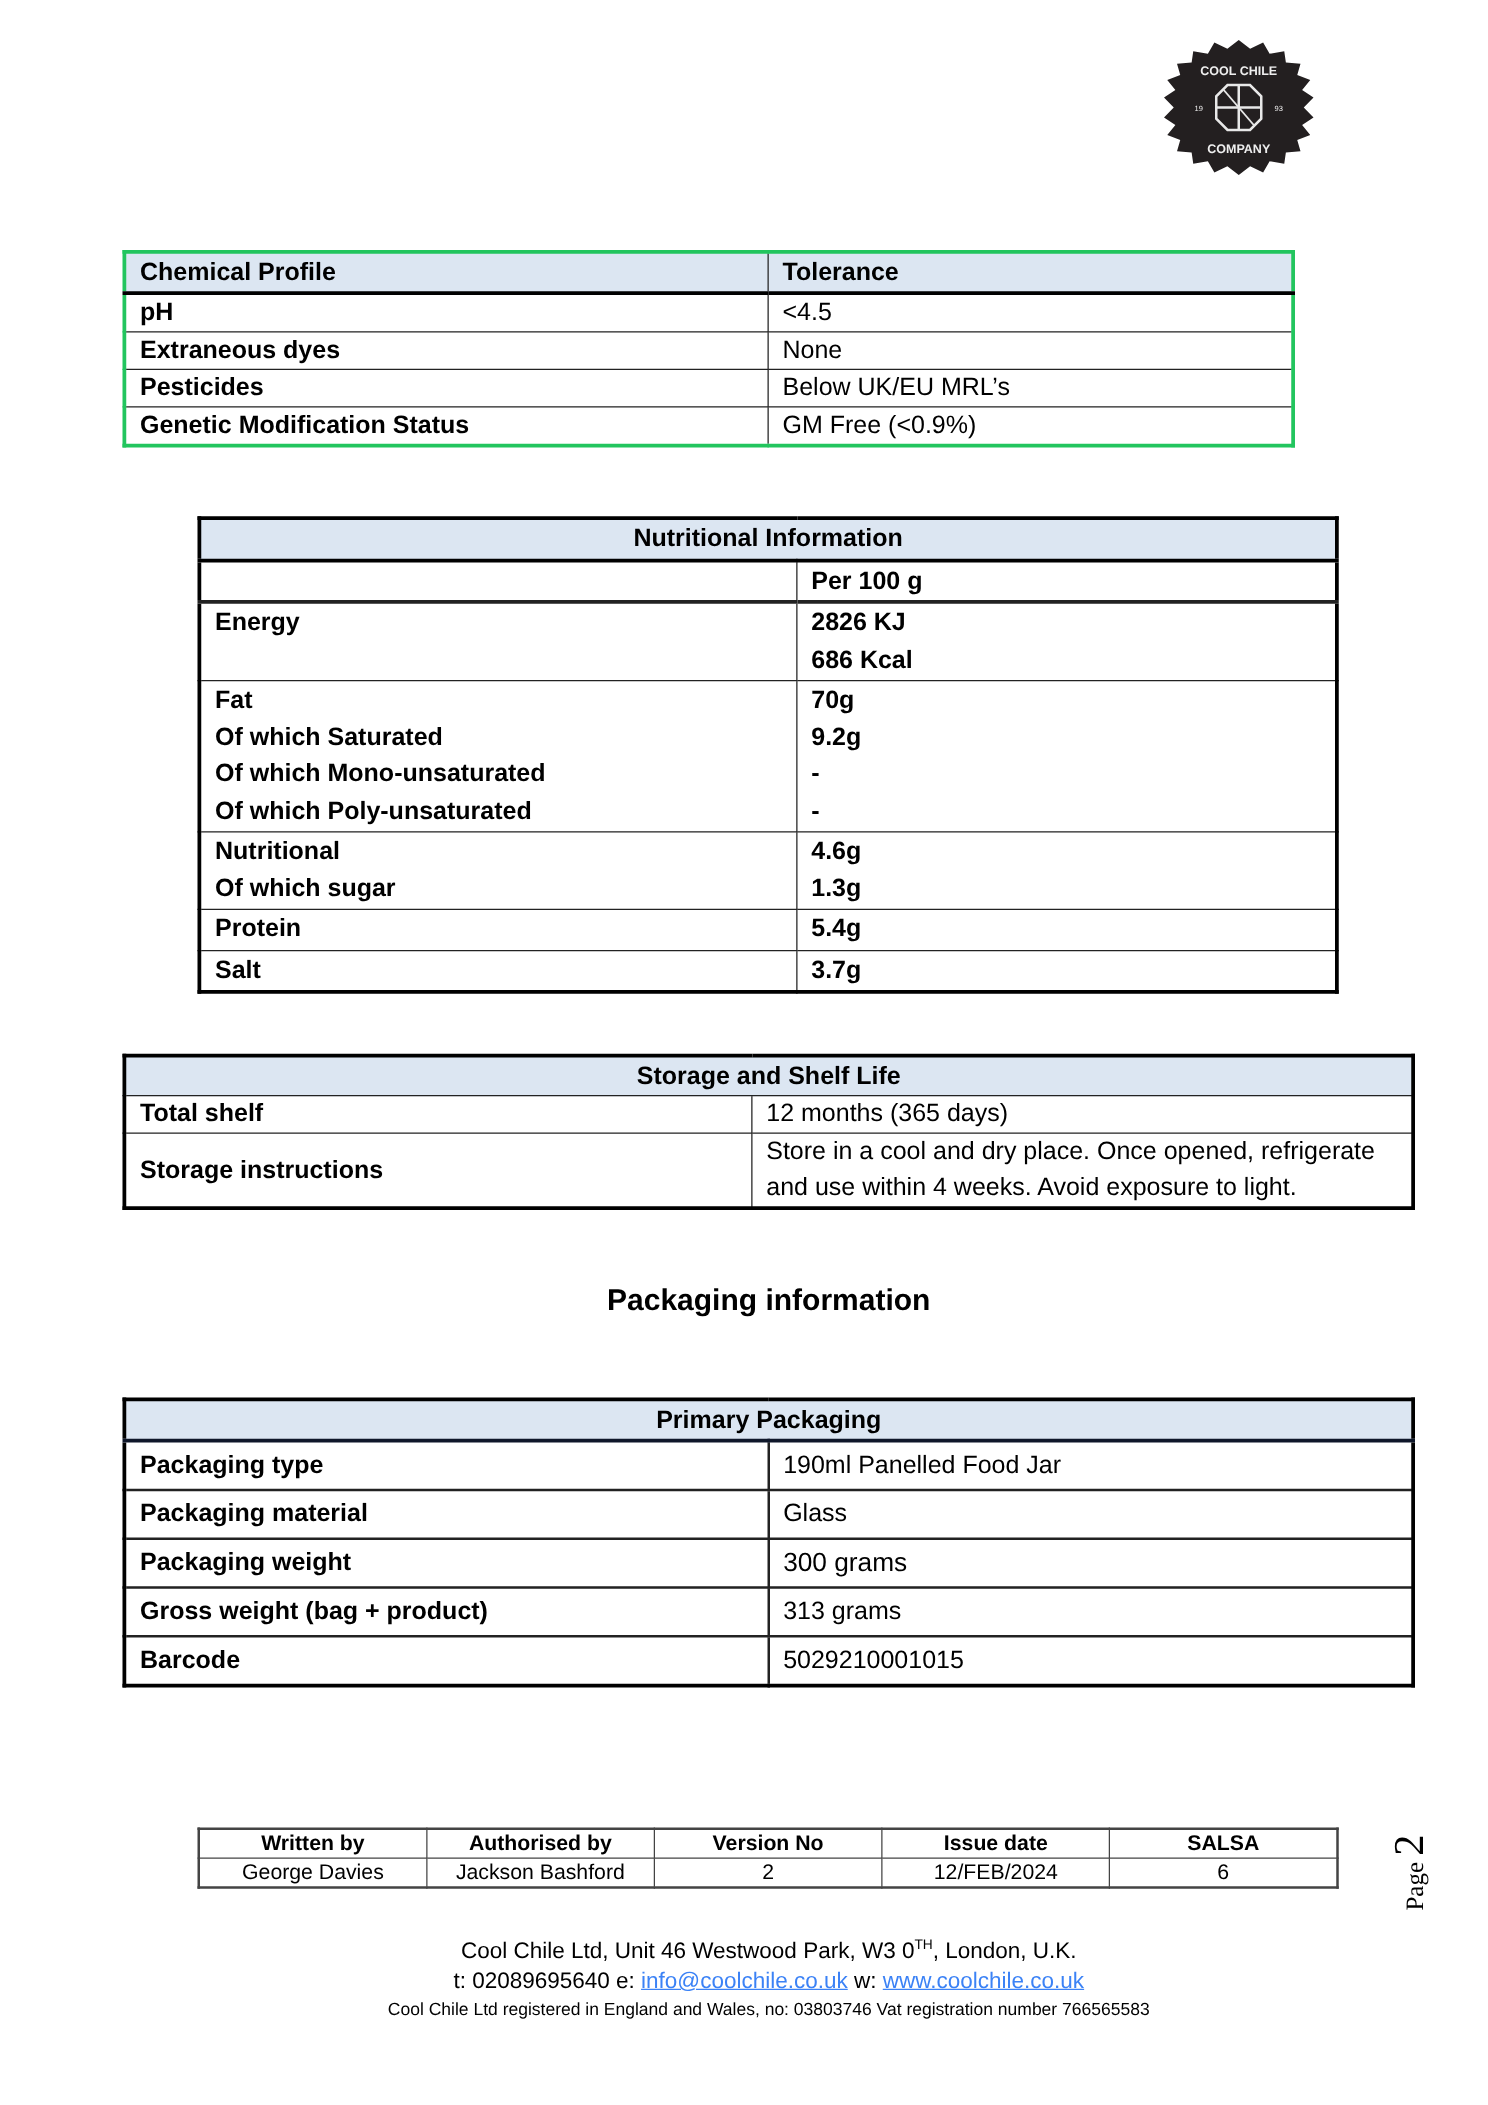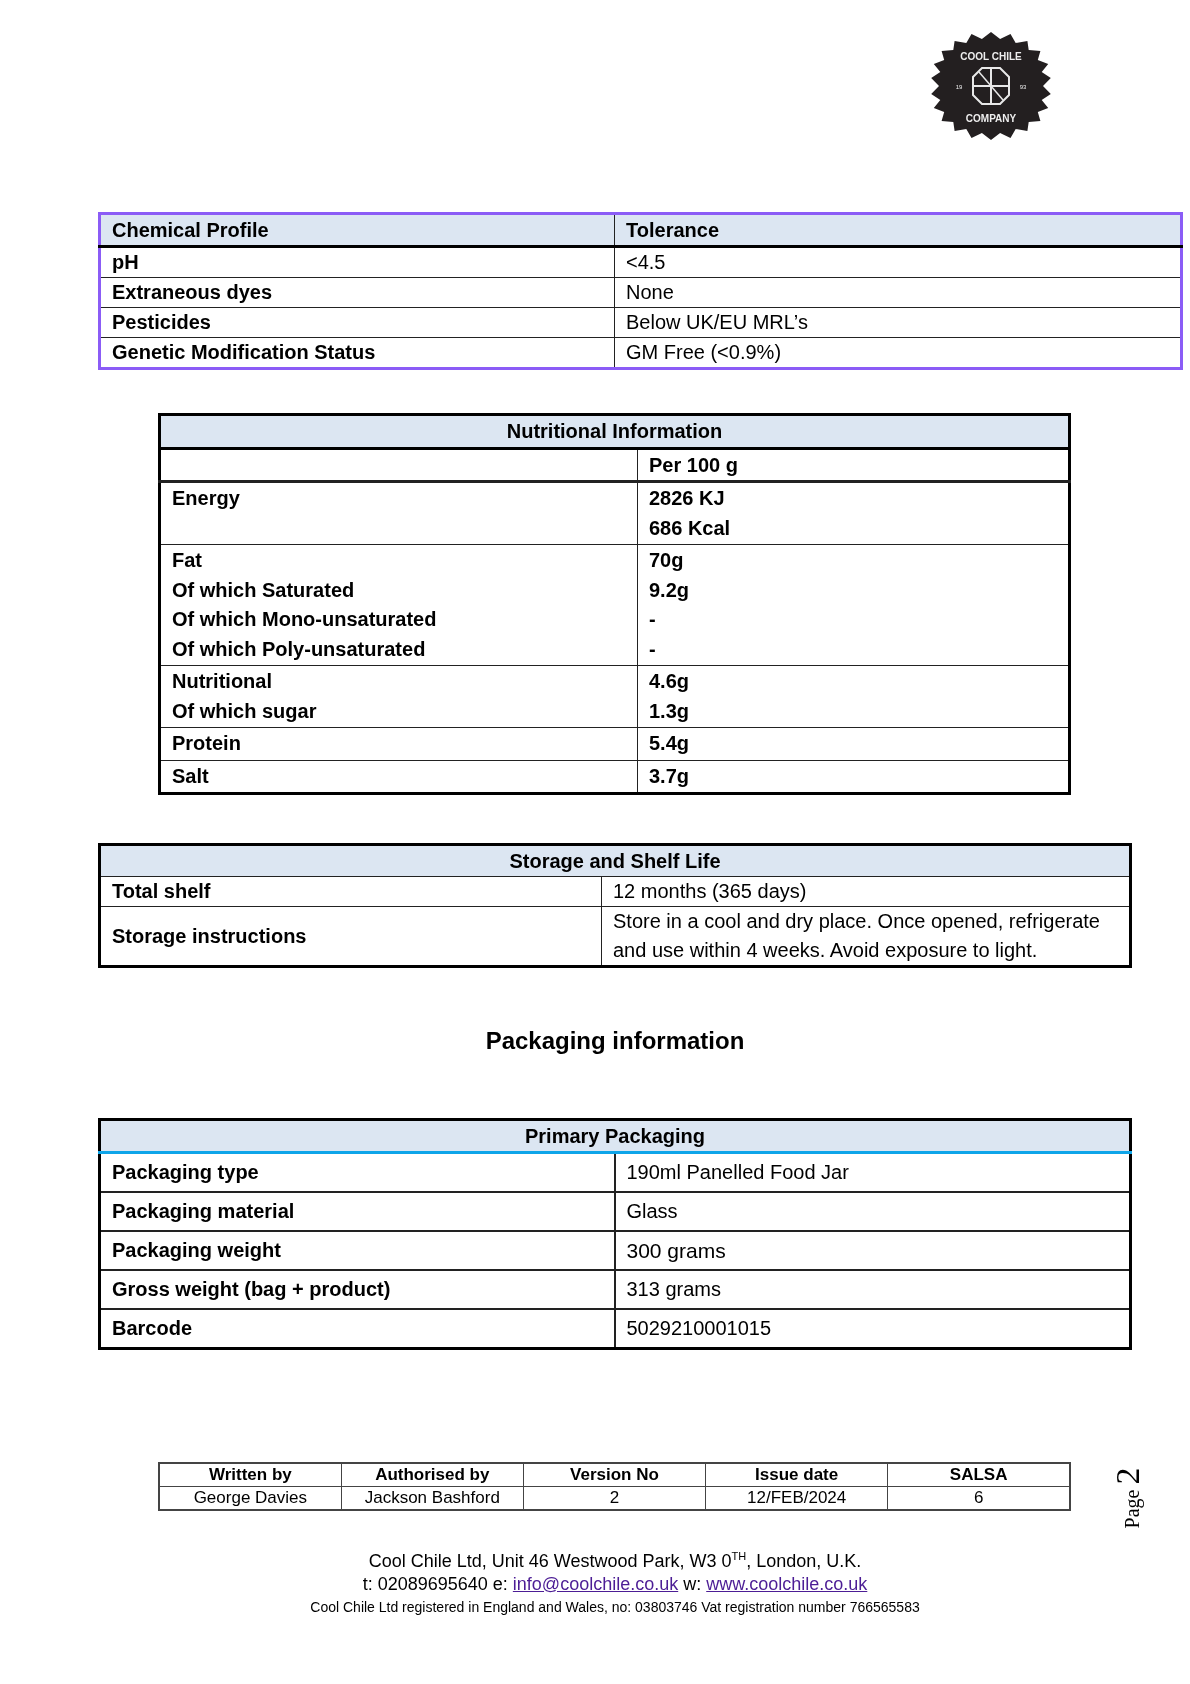--- a/index.html
+++ b/index.html
@@ -6,21 +6,21 @@
   body { width: 1190px; height: 1684px; position: relative; overflow: hidden;
          font-family: "Liberation Sans", sans-serif; color: #000; }
   .abs { position: absolute; }
   table { border-collapse: collapse; position: absolute; table-layout: fixed; }
   td { padding: 0 11px; font-size: 20px; vertical-align: middle; line-height: 29px; }
   .hdr { background: #dce6f2; font-weight: bold; }
   .b { font-weight: bold; }
   .center { text-align: center; }
 
   
-  #chem { left: 98px; top: 200px; width: 1085px; border: 3px solid #8b5cf6; margin-top: 12px; }
+  #chem { left: 98px; top: 200px; width: 938px; border: 3px solid #22c55e; }
   #chem td { border: 1.5px solid #222; height: 28px; }
   #chem tr.hdr td { border-bottom: 3px solid #000; height: 30px; }
   #chem col.c1 { width: 515px; }
 
   
   #nutri { left: 158px; top: 413px; width: 913px; border: 3px solid #000; }
   #nutri td { border: 1.5px solid #222; }
   #nutri tr.hdr td { border-bottom: 3px solid #000; height: 31px; }
   #nutri tr.sub td { border-bottom: 3px solid #222; height: 30px; }
   #nutri col.c1 { width: 478px; }
@@ -31,35 +31,35 @@
   #storage td { border: 1.5px solid #222; }
   #storage tr.hdr td { height: 30px; }
   #storage col.c1 { width: 502px; }
 
   
   #pack-heading { left: 0; width: 1230px; top: 1027px; text-align: center; font-size: 24px; font-weight: bold; }
 
   
   #primary { left: 98px; top: 1118px; width: 1034px; border: 3px solid #000; }
   #primary td { border: 2px solid #222; height: 37px; }
-  #primary tr.hdr td { border-bottom: 3px solid #0ea5e9; height: 30px; text-align: center; }
+  #primary tr.hdr td { border-bottom: 3px solid #0f172a; height: 30px; text-align: center; }
   #primary col.c1 { width: 515px; }
 
   
   #signoff { left: 158px; top: 1462px; width: 913px; border: 2px solid #444; }
   #signoff td { border: 1.5px solid #444; font-size: 17px; height: 22px; line-height: 22px; padding: 0 4px; text-align: center; }
   #signoff tr.head td { font-weight: bold; }
 
   #page-num { left: 1108px; top: 1462px; width: 40px; height: 72px; }
   #page-num .inner { position: absolute; left: 50%; top: 50%; transform: translate(-50%, -50%) rotate(-90deg);
                      white-space: nowrap; font-family: "Liberation Serif", serif; font-size: 20px; }
   #page-num .num { font-size: 34px; }
 
   .addr { left: 0; width: 1230px; text-align: center; font-size: 18px; }
-  .addr a { color: #4c1d95; text-decoration: underline; }
+  .addr a { color: #3b82f6; text-decoration: underline; }
   .addr.small { font-size: 14px; }
   sup { font-size: 11px; }
 
   #logo { left: 925px; top: 30px; width: 132px; height: 112px; }
 </style>
 </head>
 <body>
 
 <div id="logo" class="abs">
   <svg width="132" height="112" viewBox="0 0 132 112">

